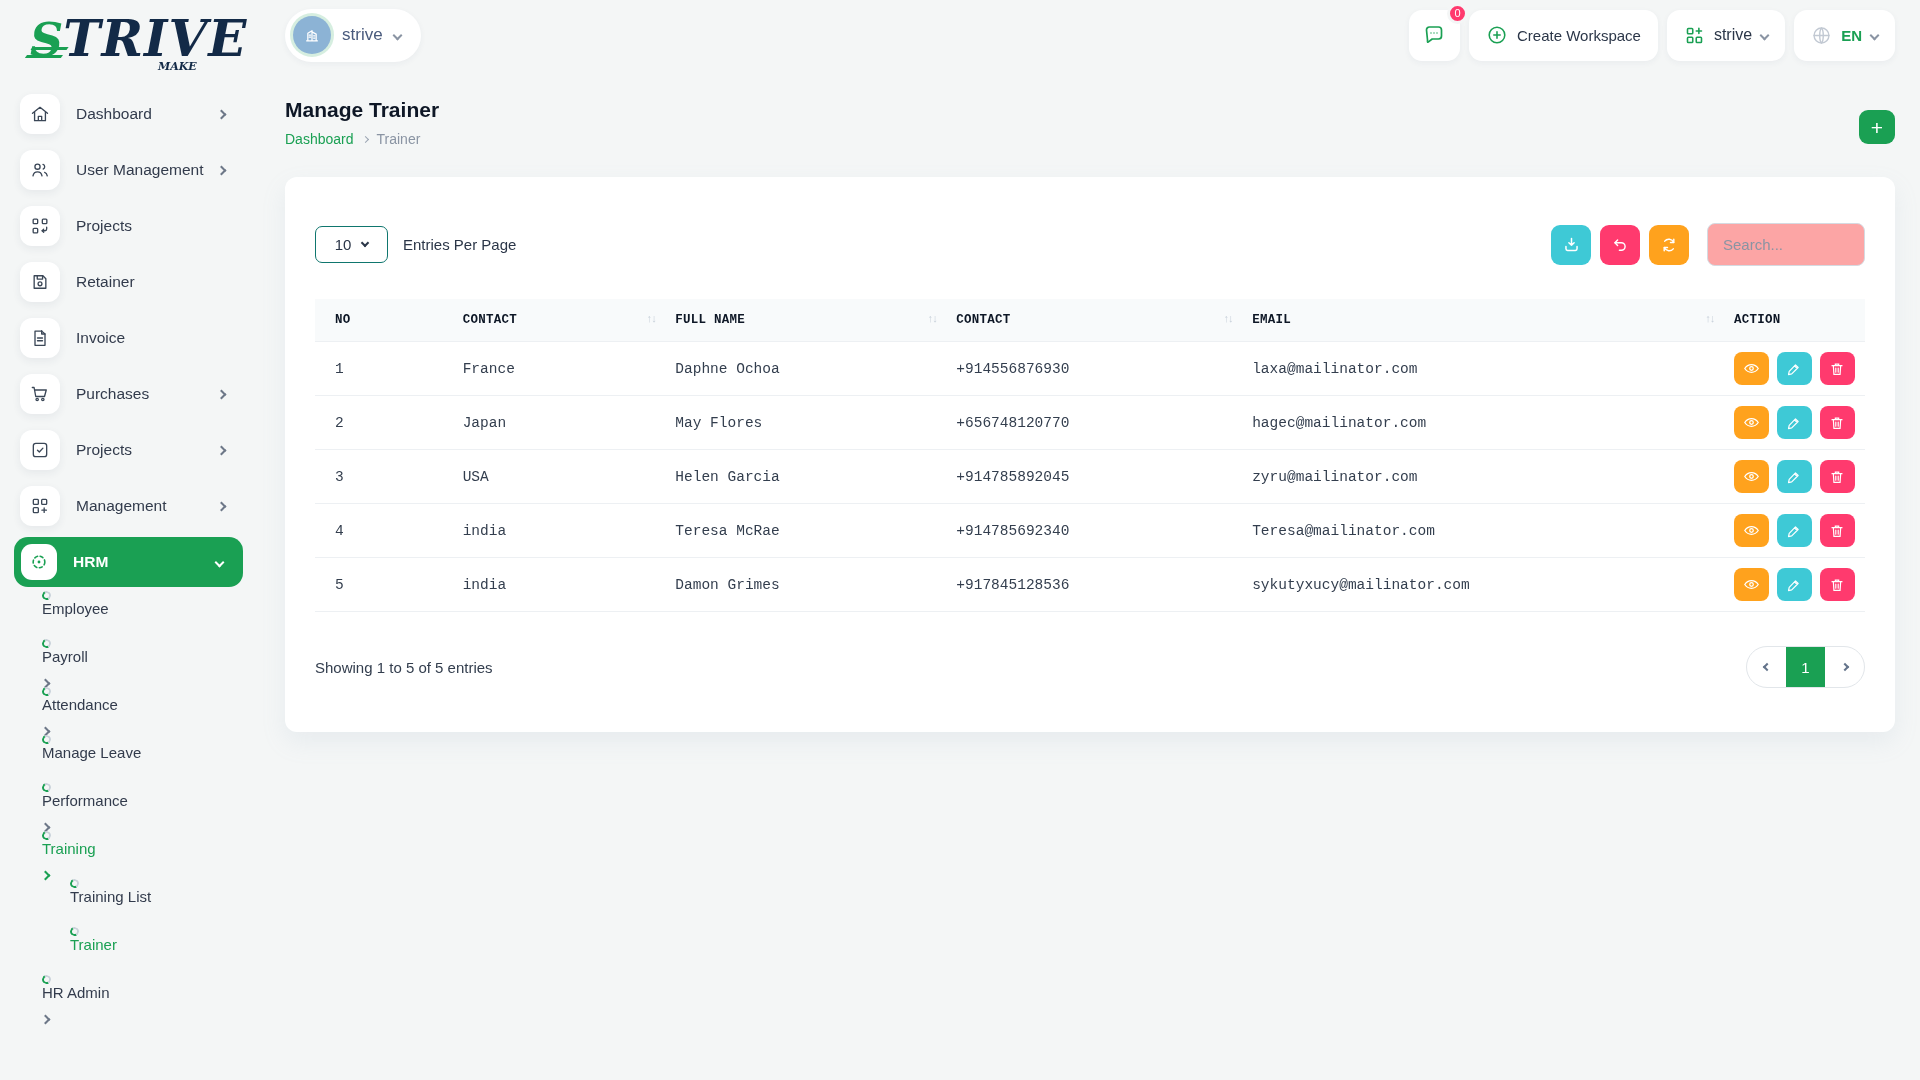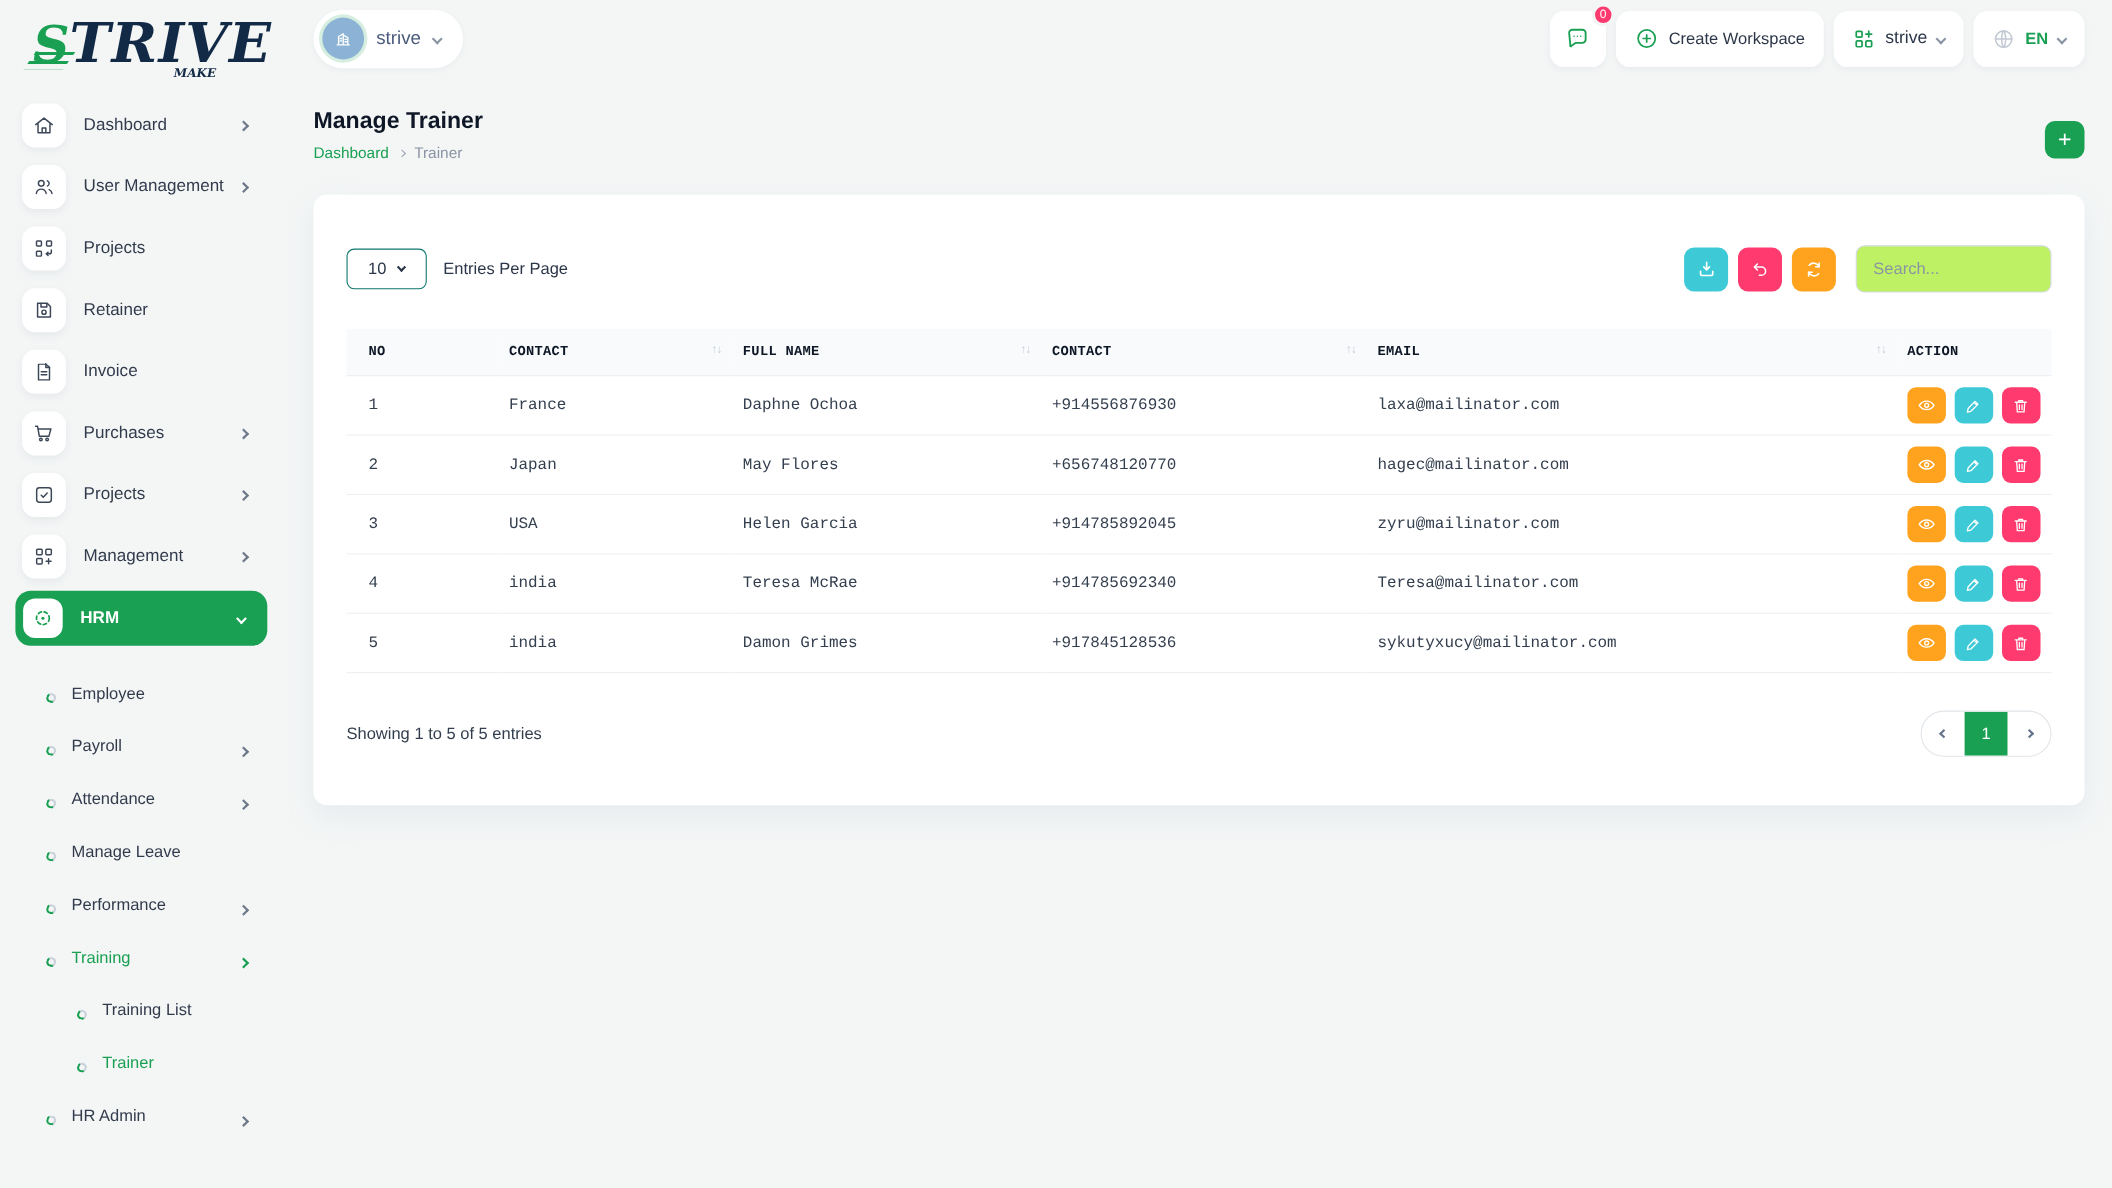--- a/index.html
+++ b/index.html
@@ -31,21 +31,21 @@
     margin-right:16px; flex:0 0 40px; }
   .nav-label { font-size:15.5px; color:#323b4c; flex:1; }
   .cr { display:inline-block; width:7px; height:7px; border-right:2px solid #6d7888; border-bottom:2px solid #6d7888; transform:rotate(-45deg); }
   .cd { display:inline-block; width:7px; height:7px; border-right:2px solid #6d7888; border-bottom:2px solid #6d7888; transform:rotate(45deg); }
 
   .nav-item.hrm { background:#1aa053; border-radius:14px; height:50px; margin:3px 12px 4px -6px; padding:0 20px 0 7px; }
   .nav-item.hrm .icon-box { width:36px; height:36px; flex-basis:36px; border-radius:11px; box-shadow:none; }
   .nav-item.hrm .nav-label { color:#ffffff; font-weight:bold; }
   .nav-item.hrm .cd { border-color:#ffffff; }
 
-  .sub-item { display:flex; align-items:flex-end; height:48px; padding:0 30px 0 22px; cursor:pointer; }
+  .sub-item { display:flex; align-items:flex-start; height:48px; padding:0 30px 0 22px; cursor:pointer;flex-direction:column; }
   .sub-item .nav-label { font-size:15px; }
   .sub-item.lvl2 { padding-left:50px; }
   .bullet { width:9px; height:9px; border-radius:50%; border:2.3px solid #c9d2da;
     border-bottom-color:#1aa053; border-left-color:#1aa053; transform:rotate(15deg);
     margin-right:14px; flex:0 0 9px; }
   .sub-item.active .nav-label { color:#1aa053; }
   .sub-item.active .cr { border-color:#1aa053; }
 
   
   .topbar { position:absolute; left:255px; top:0; right:0; height:70px; display:flex; align-items:center; padding:0 25px 0 30px; }
@@ -77,22 +77,22 @@
   .controls { display:flex; align-items:center; }
   .select-box { width:73px; height:37px; border:1px solid #0f766e; border-radius:7px; display:flex; align-items:center;
     justify-content:center; gap:11px; font-size:15px; color:#2b3648; background:#fff; cursor:pointer; }
   .select-box .cd { width:6px; height:6px; border-width:2px; border-color:#2b3648; margin-top:-3px; }
   .controls-label { margin-left:15px; font-size:15px; color:#2b3648; }
   .controls-right { margin-left:auto; display:flex; gap:9px; align-items:center; }
   .tool-btn { width:40px; height:40px; border-radius:9px; display:flex; align-items:center; justify-content:center; cursor:pointer; }
   .tool-download { background:#3ec9d6; }
   .tool-undo { background:#ff3a6e; }
   .tool-refresh { background:#ffa21d; }
-  .search { width:178px; height:43px; border:1px solid #d5dae1; border-radius:8px; padding:0 15px; font-size:15px; color:#4a5568;
-    background:#bef264; margin-left:9px; outline:none; font-family:"Liberation Sans", sans-serif; }
+  .search { width:158px; height:43px; border:1px solid #d5dae1; border-radius:8px; padding:0 15px; font-size:15px; color:#4a5568;
+    background:#fca5a5; margin-left:9px; outline:none; font-family:"Liberation Sans", sans-serif; }
   .search::placeholder { color:#8a94a3; }
 
   table { width:100%; border-collapse:collapse; margin-top:33px;font-family:Liberation Mono, monospace; }
   thead tr { background:#f8fafb; }
   th { text-align:left; font-size:12.5px; color:#0e1726; padding:14px 10px; font-weight:bold; letter-spacing:.02em; }
   th:first-child, td:first-child { padding-left:20px; }
   .sort { float:right; color:#c8d0da; font-size:11px; letter-spacing:-2px; font-weight:normal; cursor:pointer; }
   td { font-size:14.5px; color:#333e4e; padding:0 10px; height:54px; border-top:1px solid #edf0f3; }
   tbody tr:last-child td { border-bottom:1px solid #edf0f3; }
   .c-no { width:9%; } .c-branch { width:13.9%; } .c-name { width:18.4%; } .c-contact { width:19.3%; } .c-email { width:31.4%; } .c-action { width:8%; }

